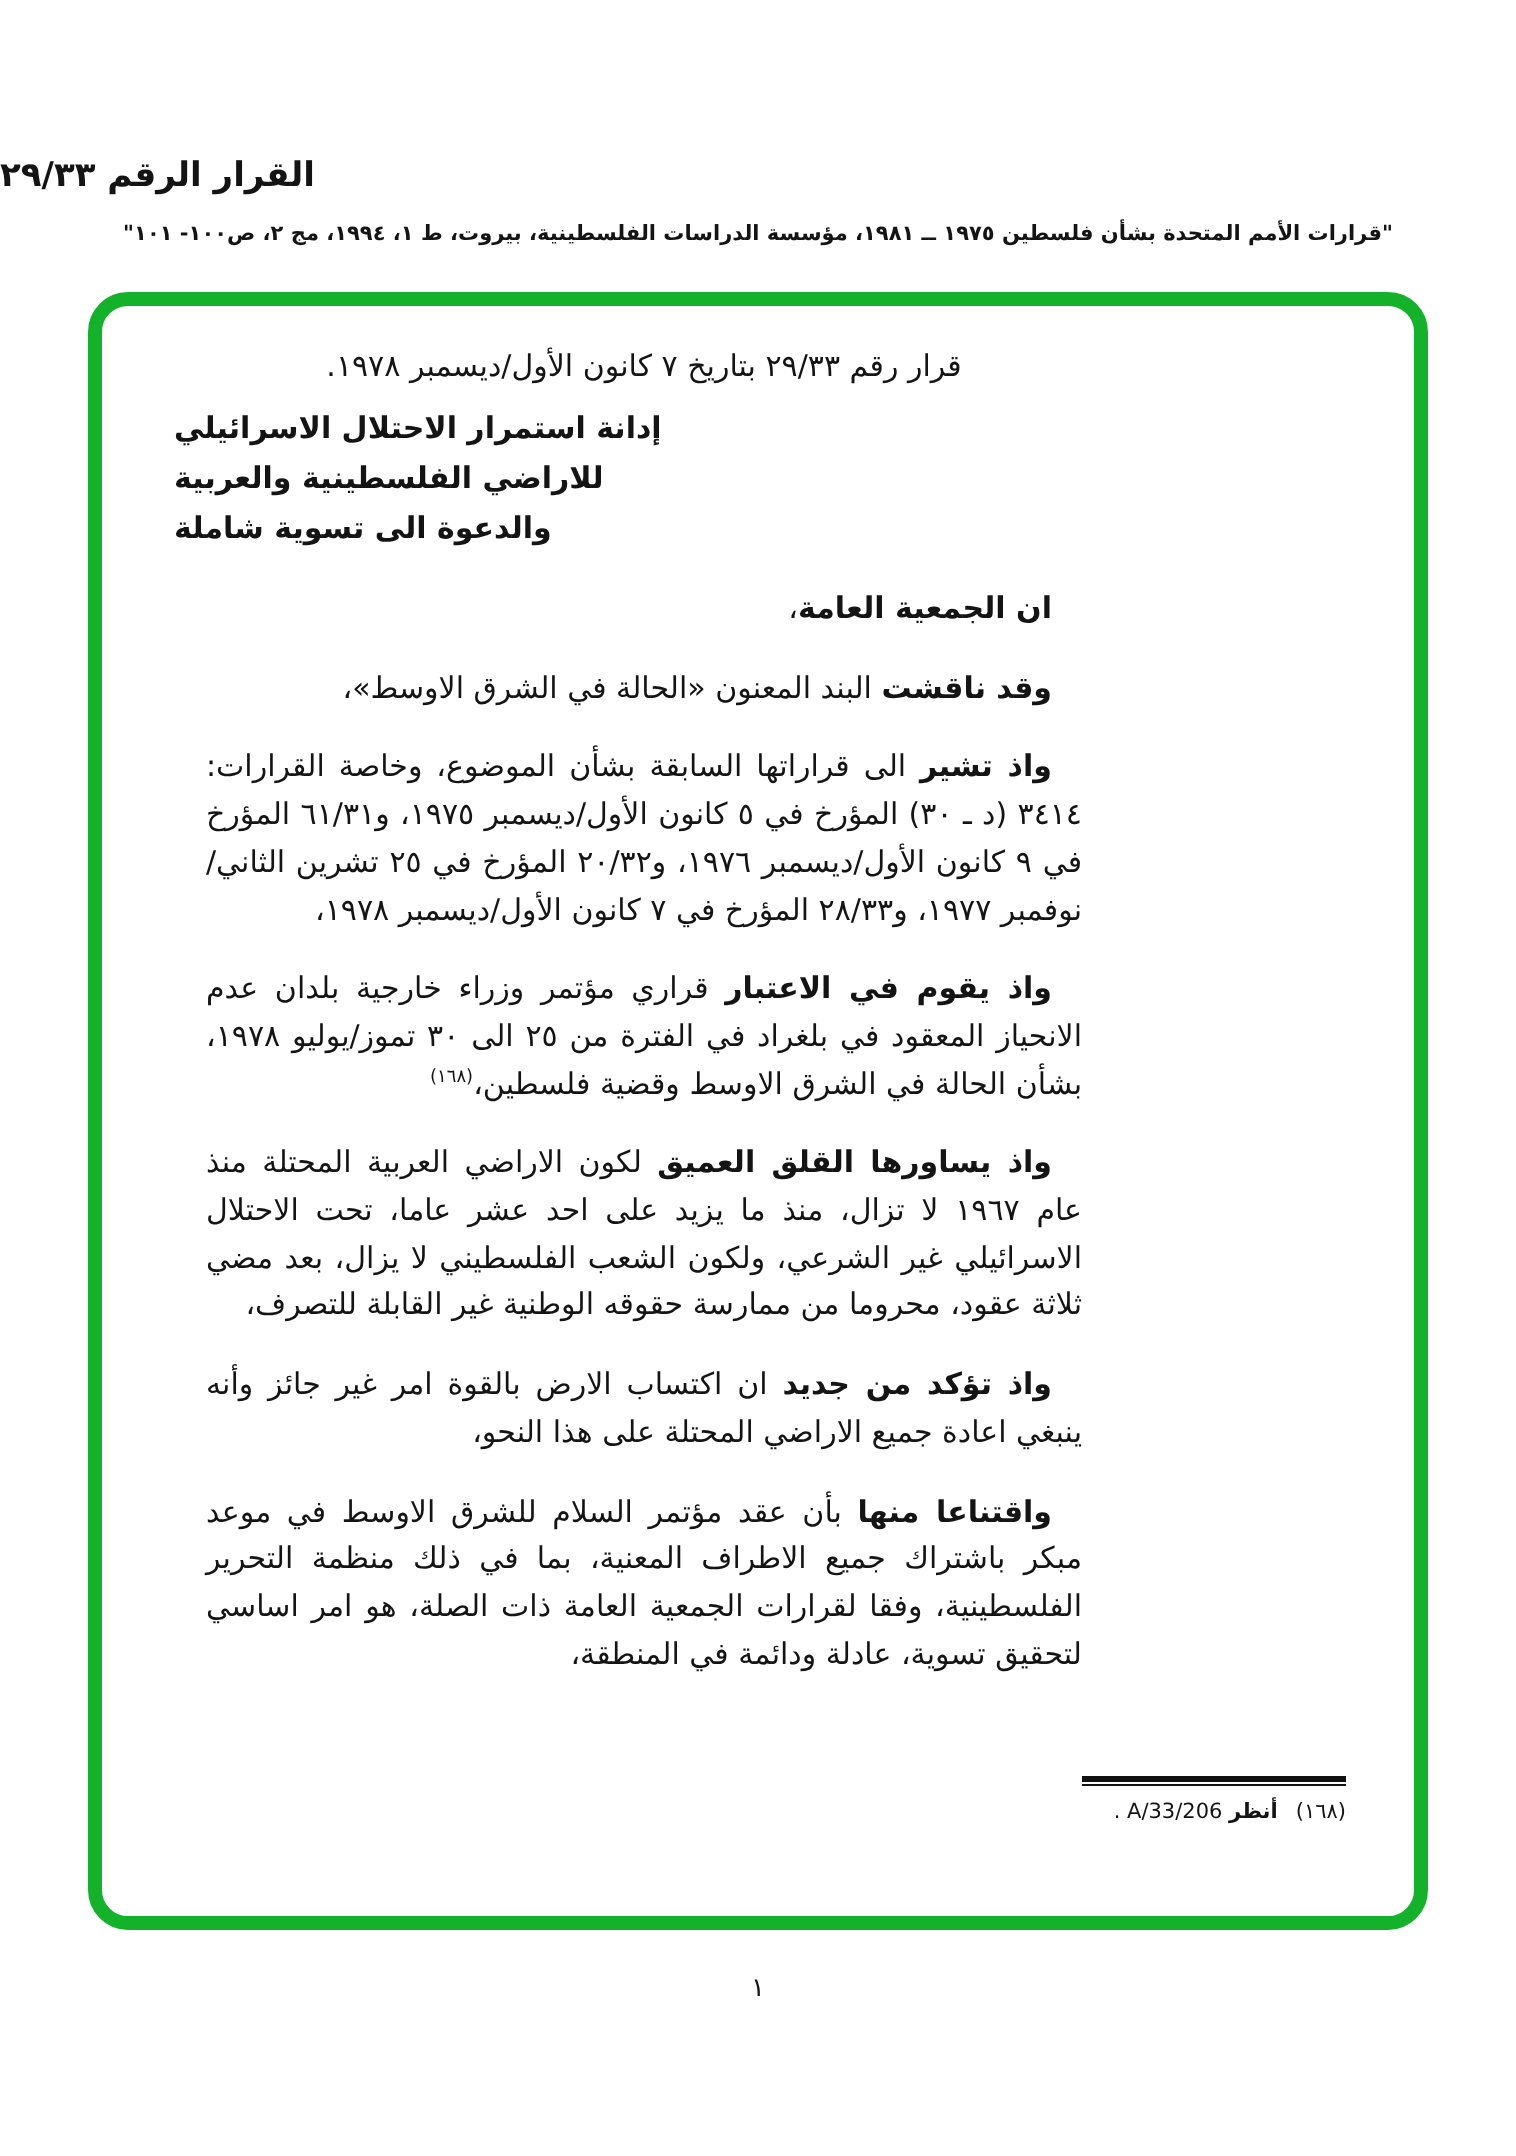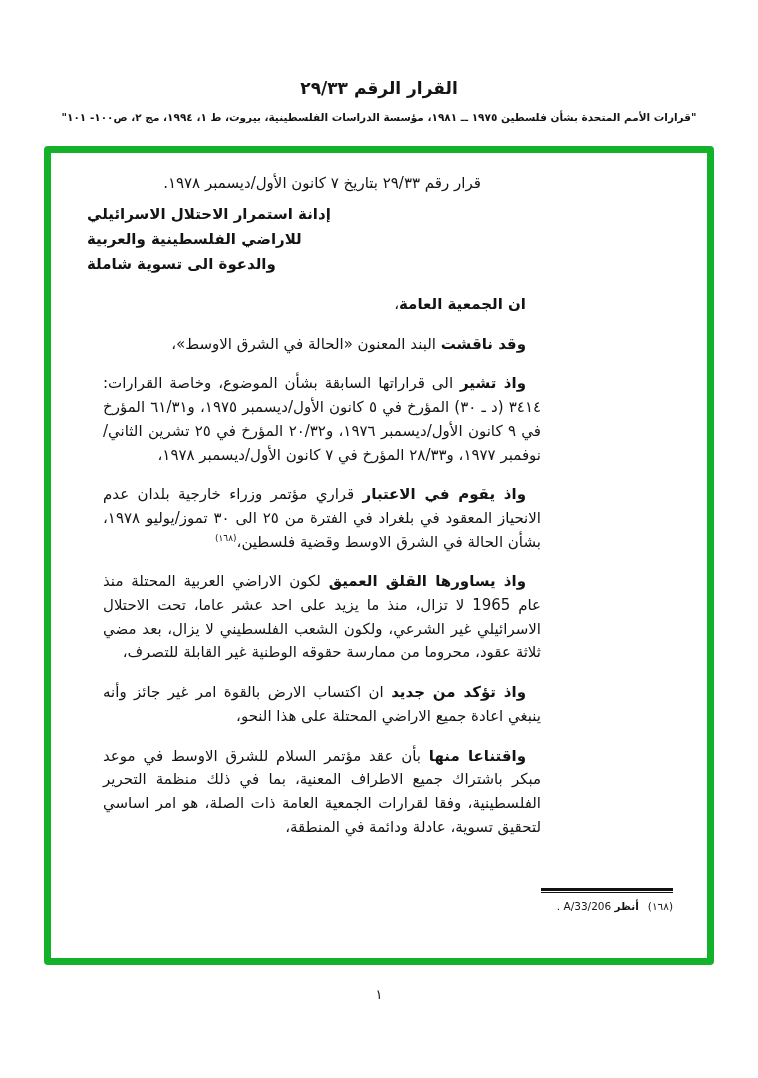--- a/index.html
+++ b/index.html
@@ -3,30 +3,30 @@
 <meta charset="utf-8">
 <style>
   * { margin:0; padding:0; box-sizing:border-box; }
   html,body { background:#ffffff; }
   body {
     width:758px; height:1078px; position:relative; overflow:hidden;
     font-family:"DejaVu Sans", sans-serif; color:#141414;
   }
   .page-title {
     position:absolute; top:78px; left:0; width:758px;
-    text-align:center; font-size:17px; font-weight:bold; direction:rtl;
+    text-align:left; font-size:17px; font-weight:bold; direction:rtl;
   }
   .source-line {
     position:absolute; top:111px; left:0; width:758px;
     text-align:center; font-size:10.5px; font-weight:bold; direction:rtl;
     white-space:nowrap;
   }
   .frame {
     position:absolute; left:44px; top:146px; width:670px; height:819px;
-    border:7px solid #b91c1c; border-radius:4px;
+    border:7px solid #b91c1c; border-radius:20px;
   }
   .doc-content {
     position:absolute; top:18px; right:150px; width:470px; direction:rtl;
   }
   .res-line {
     text-align:center; font-size:15px; line-height:24px; margin-bottom:7px;
   }
   .doc-heading { text-align:left; font-weight:bold; font-size:15px;
     line-height:25px; margin-bottom:10px; }
   .para {
@@ -61,21 +61,21 @@
     <div class="doc-heading">
       <div>إدانة استمرار الاحتلال الاسرائيلي</div>
       <div>للاراضي الفلسطينية والعربية</div>
       <div>والدعوة الى تسوية شاملة</div>
     </div>
 
     <p class="para"><b>ان الجمعية العامة</b><span>،</span></p>
     <p class="para"><b>وقد ناقشت</b><span> البند المعنون «الحالة في الشرق الاوسط»،</span></p>
     <p class="para"><b>واذ تشير</b><span> الى قراراتها السابقة بشأن الموضوع، وخاصة القرارات: ٣٤١٤ (د ـ ٣٠) المؤرخ في ٥ كانون الأول/ديسمبر ١٩٧٥، و٦١/٣١ المؤرخ في ٩ كانون الأول/ديسمبر ١٩٧٦، و٢٠/٣٢ المؤرخ في ٢٥ تشرين الثاني/نوفمبر ١٩٧٧، و٢٨/٣٣ المؤرخ في ٧ كانون الأول/ديسمبر ١٩٧٨،</span></p>
     <p class="para"><b>واذ يقوم في الاعتبار</b><span> قراري مؤتمر وزراء خارجية بلدان عدم الانحياز المعقود في بلغراد في الفترة من ٢٥ الى ٣٠ تموز/يوليو ١٩٧٨، بشأن الحالة في الشرق الاوسط وقضية فلسطين،</span><sup>(١٦٨)</sup></p>
-    <p class="para"><b>واذ يساورها القلق العميق</b><span> لكون الاراضي العربية المحتلة منذ عام 1965 لا تزال، منذ ما يزيد على احد عشر عاما، تحت الاحتلال الاسرائيلي غير الشرعي، ولكون الشعب الفلسطيني لا يزال، بعد مضي ثلاثة عقود، محروما من ممارسة حقوقه الوطنية غير القابلة للتصرف،</span></p>
+    <p class="para"><b>واذ يساورها القلق العميق</b><span> لكون الاراضي العربية المحتلة منذ عام ١٩٦٧ لا تزال، منذ ما يزيد على احد عشر عاما، تحت الاحتلال الاسرائيلي غير الشرعي، ولكون الشعب الفلسطيني لا يزال، بعد مضي ثلاثة عقود، محروما من ممارسة حقوقه الوطنية غير القابلة للتصرف،</span></p>
     <p class="para"><b>واذ تؤكد من جديد</b><span> ان اكتساب الارض بالقوة امر غير جائز وأنه ينبغي اعادة جميع الاراضي المحتلة على هذا النحو،</span></p>
     <p class="para"><b>واقتناعا منها</b><span> بأن عقد مؤتمر السلام للشرق الاوسط في موعد مبكر باشتراك جميع الاطراف المعنية، بما في ذلك منظمة التحرير الفلسطينية، وفقا لقرارات الجمعية العامة ذات الصلة، هو امر اساسي لتحقيق تسوية، عادلة ودائمة في المنطقة،</span></p>
   </div>
 
   <div class="footnote-block">
     <div class="fn-rule-thick"></div>
     <div class="fn-rule-thin"></div>
     <div class="fn-text">
       <span>(١٦٨)</span>
       <span><b>أنظر</b> <span>A/33/206 .</span></span>

